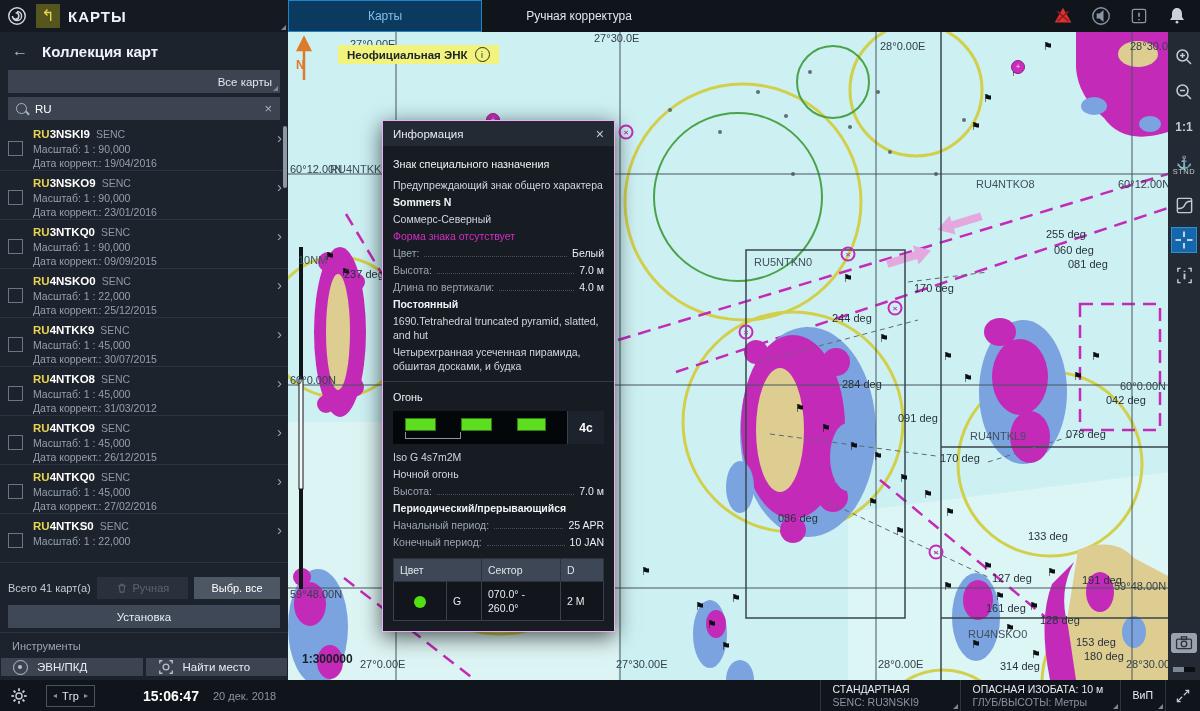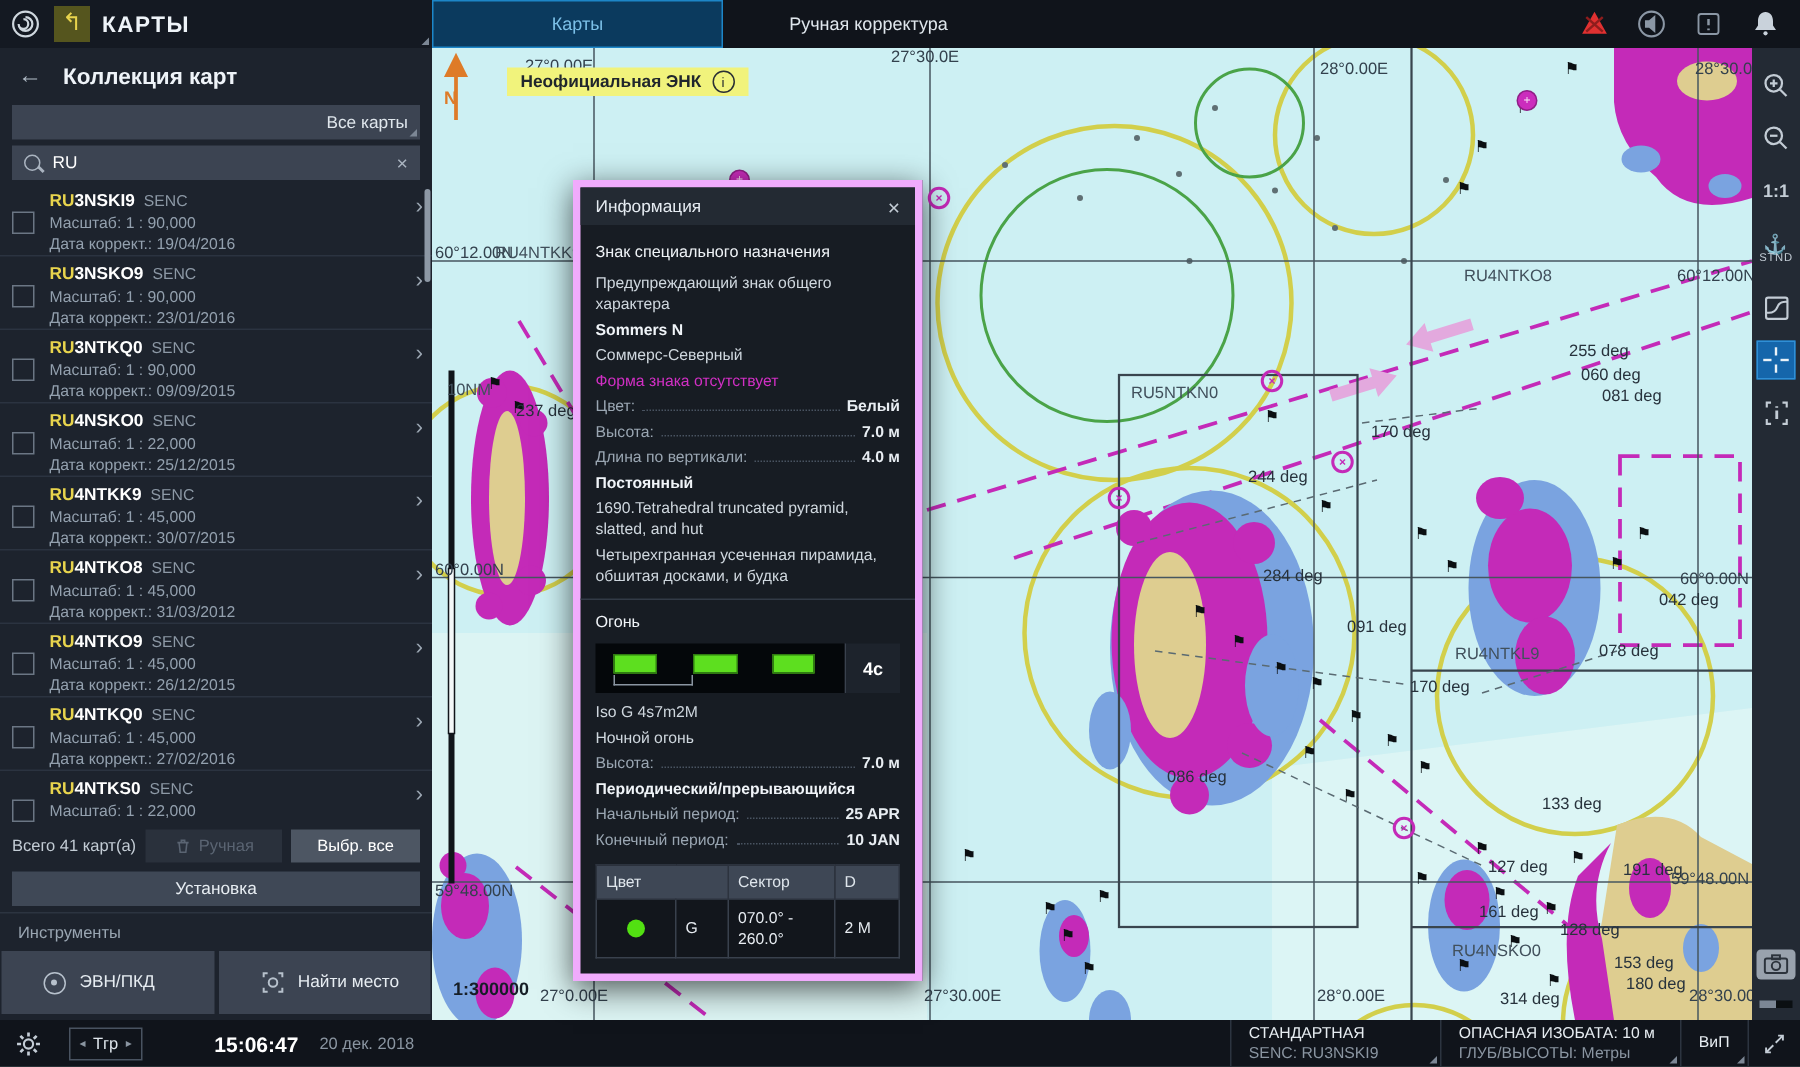--- a/index.html
+++ b/index.html
@@ -34,21 +34,21 @@
   .cname .ctype{color:#8d99a6;font-weight:normal;font-size:10.5px;margin-left:6px;}
   .cmeta{font-size:10.5px;color:#93a0ae;line-height:14px;}
   .chev{color:#9aa5b1;font-size:15px;margin-top:2px;}
   .sb-foot{flex:0 0 28px;display:flex;align-items:center;padding:0 8px;gap:6px;font-size:11px;color:#c3ccd5;}
   .btn{display:flex;align-items:center;justify-content:center;gap:5px;height:22px;font-size:11px;box-sizing:border-box;}
   .btn-del{flex:1;background:#2a313c;color:#5a6472;}
   .btn-sel{flex:0 0 86px;background:#4d5663;color:#fff;}
   .btn-install{margin:3px 8px 4px;flex:0 0 23px;background:#3f4856;color:#e7edf2;font-size:11.5px;display:flex;align-items:center;justify-content:center;}
   .sb-tools-title{border-top:1px solid #2c3440;padding:7px 12px 3px;font-size:11px;color:#9aa6b2;flex:0 0 auto;}
   .sb-toolrow{display:flex;gap:3px;padding:3px 1px 4px;}
-  .tool-btn{flex:1;height:42px;background:#3c4452;display:flex;align-items:center;gap:9px;padding-left:28px;font-size:11.5px;color:#e7edf2;}
+  .tool-btn{flex:1;height:18px;background:#3c4452;display:flex;align-items:center;gap:9px;padding-left:12px;font-size:11.5px;color:#e7edf2;}
   .ic-circledot{width:15px;height:15px;border:1.5px solid #b7c1cc;border-radius:50%;position:relative;flex:0 0 15px;box-sizing:border-box;}
   .ic-circledot::after{content:"";position:absolute;left:4px;top:4px;width:4px;height:4px;border-radius:50%;background:#b7c1cc;}
   
   .map{position:absolute;left:288px;top:32px;width:880px;height:648px;background:#cdf0f3;overflow:hidden;z-index:1;}
   .map svg.base{position:absolute;left:0;top:0;}
   .mlbl{position:absolute;font-size:11px;color:#2e3b46;white-space:nowrap;z-index:4;}
   .mlbl.coord{color:#33414d;}
   .mlbl.chart{color:#41505c;}
   .mlbl.deg{color:#27323c;}
   .mlbl.scale{font-weight:bold;color:#161e26;font-size:12px;}
@@ -61,31 +61,31 @@
   
   .rtoolbar{position:absolute;left:1168px;top:32px;width:32px;height:648px;background:#232a34;display:flex;flex-direction:column;align-items:center;padding-top:12px;gap:9px;z-index:25;box-sizing:border-box;}
   .rt-ic{width:26px;height:26px;display:flex;flex-direction:column;align-items:center;justify-content:center;color:#c3ccd5;font-size:12px;}
   .rt-ic.active{background:#1566ab;border:1px solid #2f8fd6;box-sizing:border-box;}
   .rt-txt{font-size:12px;font-weight:bold;color:#c3ccd5;}
   .stnd-lbl{font-size:7.5px;letter-spacing:.5px;color:#c3ccd5;margin-top:-2px;}
   .rt-cam{margin-top:auto;width:26px;height:20px;background:#99a2ad;border-radius:3px;display:flex;align-items:center;justify-content:center;}
   .rt-bar{width:22px;height:5px;margin:5px 0 8px;display:flex;}
   .rt-bar i{flex:1;}
   
-  .popup{position:absolute;left:382px;top:120px;width:233px;background:#171c23;border:5px solid #f0abfc;box-shadow:0 5px 20px rgba(0,0,0,.65);z-index:40;color:#cfd7de;box-sizing:border-box;}
+  .popup{position:absolute;left:382px;top:120px;width:233px;background:#171c23;border:1px solid #f0abfc;box-shadow:0 5px 20px rgba(0,0,0,.65);z-index:40;color:#cfd7de;box-sizing:border-box;}
   .pp-head{height:25px;background:#232a33;display:flex;align-items:center;justify-content:space-between;padding:0 10px;font-size:11.5px;color:#e6ecf2;}
   .pp-close{font-size:14px;color:#c3ccd5;}
   .pp-body{padding:8px 10px 10px;font-size:10.5px;line-height:14px;}
   .pp-bold{font-size:10.8px;font-weight:normal;color:#f0f4f8;margin:3px 0 7px;}
   .pp-line{margin:3px 0;}
   .pp-strong{font-weight:bold;color:#f0f4f8;}
   .pp-warn{color:#d12fc4;margin:3px 0;}
   .frow{display:flex;align-items:baseline;margin:3px 0;color:#9aa6b2;}
   .frow .leader{flex:1;border-bottom:1px dotted #495361;margin:0 5px;height:9px;}
-  .frow .fvalue{color:#e8edf2;font-weight:bold;}
+  .frow .fvalue{color:#e8edf2;font-weight:normal;}
   .pp-sep{border-top:1px solid #323a46;margin:8px -10px;}
   .lightrow{display:flex;margin:7px 0 6px;}
   .lightbar{flex:1;height:33px;background:#04070a;position:relative;}
   .lseg{position:absolute;top:7px;height:13px;background:#5ddf1f;border:1px solid #2f7d10;box-sizing:border-box;}
   .lmeasure{position:absolute;left:7%;width:32%;bottom:5px;height:6px;border-bottom:1px solid #8a95a1;}
   .lmeasure::before,.lmeasure::after{content:"";position:absolute;bottom:-1px;width:1px;height:7px;background:#8a95a1;}
   .lmeasure::before{left:0;} .lmeasure::after{right:0;}
   .lperiod{width:36px;background:#1d232c;border-left:1px solid #39414d;display:flex;align-items:center;justify-content:center;font-size:12px;font-weight:bold;color:#fff;}
   table.sectors{width:100%;border-collapse:collapse;margin-top:9px;font-size:10.5px;}
   table.sectors th{background:#3e4755;color:#dfe6ec;text-align:left;padding:4px 6px;font-weight:normal;border:1px solid #2c333e;margin-top:44px;}

